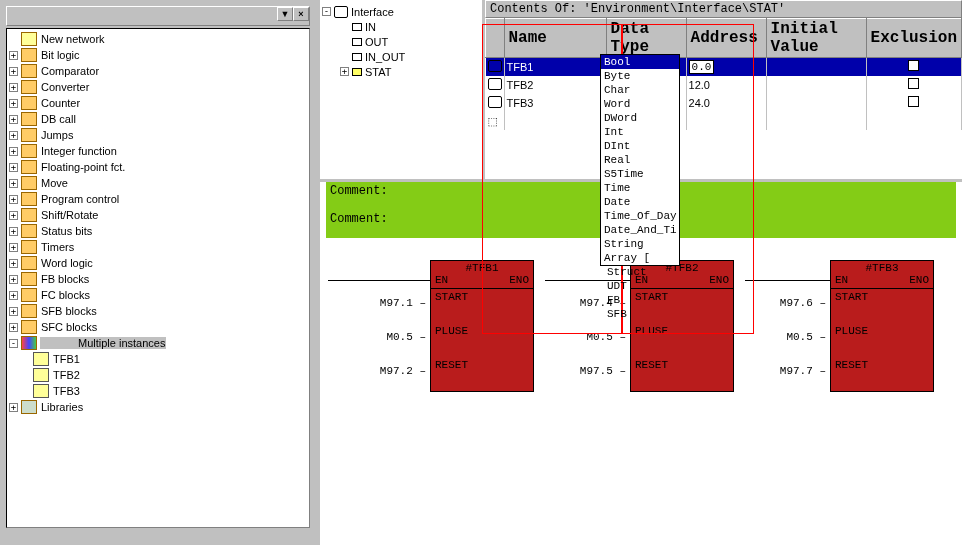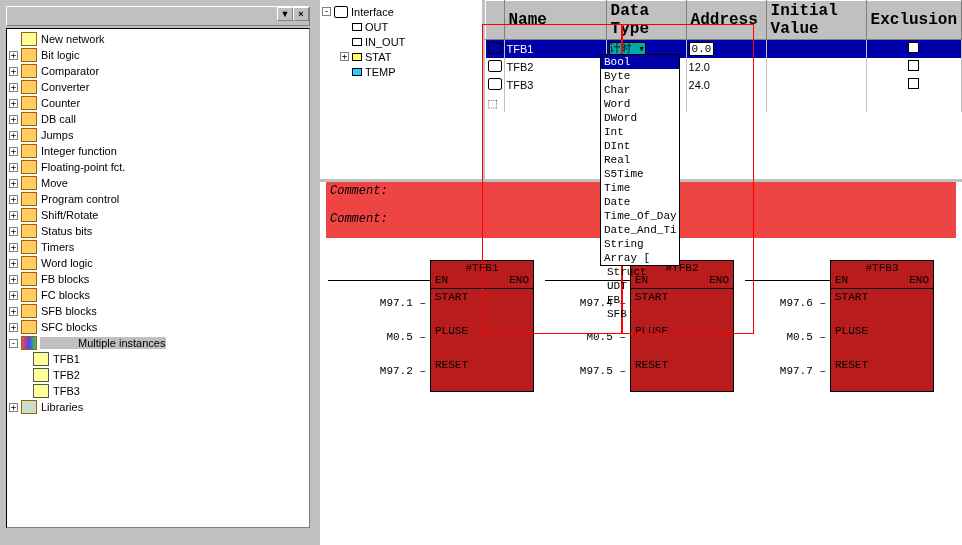--- a/index.html
+++ b/index.html
@@ -253,27 +253,26 @@
     height: 363px;
     background: #fff;
     overflow: hidden;
   }
   .fb-title {
     font-family: "Courier New", monospace;
     font-size: 12px;
     padding: 30px 8px 4px 8px;
   }
   .comment-bar {
-    background: #ef4444;
+    background: #84cc16;
     height: 28px;
     margin: 0 6px;
     font-family: "Courier New", monospace;
     font-size: 12px;
     padding: 2px 4px;
-    font-style: italic;
   }
   .net-title {
     font-family: "Courier New", monospace;
     font-size: 12px;
     padding: 10px 8px 4px 8px;
   }
   .net-label {
     background: #00aaaa;
     color: #fff;
     padding: 0 2px;
@@ -460,48 +459,51 @@
 <div class="right-pane">
 
   <div class="top-right">
     <div class="iface-tree">
       <div class="iface-row">
         <div class="small-exp">-</div>
         <div class="iface-icon block"></div>
         <span>Interface</span>
       </div>
       <div id="iface-children">
+          <div class="iface-row">
+            <div style="width:18px;flex-shrink:0;"></div>
+            <div style="width:12px;flex-shrink:0;"></div>
+            <div class="iface-icon arrow"></div>
+            <span>IN</span>
+          </div>
           <div class="iface-row">
             <div style="width:18px;flex-shrink:0;"></div>
             <div style="width:12px;flex-shrink:0;"></div>
             <div class="iface-icon arrow"></div>
             <span>OUT</span>
           </div>
           <div class="iface-row">
             <div style="width:18px;flex-shrink:0;"></div>
             <div style="width:12px;flex-shrink:0;"></div>
             <div class="iface-icon arrow"></div>
             <span>IN_OUT</span>
           </div>
           <div class="iface-row">
             <div style="width:18px;flex-shrink:0;"></div>
             <div class="small-exp">+</div>
             <div class="iface-icon stat"></div>
             <span>STAT</span>
           </div>
-          <div class="iface-row">
-            <div style="width:18px;flex-shrink:0;"></div>
-            <div style="width:12px;flex-shrink:0;"></div>
-            <div class="iface-icon temp"></div>
-            <span>TEMP</span>
-          </div>
         </div>
     </div>
 
     <div class="stat-panel">
+      <div class="header-bar">
+        <span>Contents Of: 'Environment\Interface\STAT'</span>
+      </div>
       <table class="stat-table">
         <thead>
             <tr>
           <th style="width:18px"></th>
           <th>Name</th>
           <th style="width:80px">Data Type</th>
           <th style="width:80px">Address</th>
           <th style="width:100px">Initial Value</th>
           <th style="width:70px">Exclusion</th>
         </tr>

